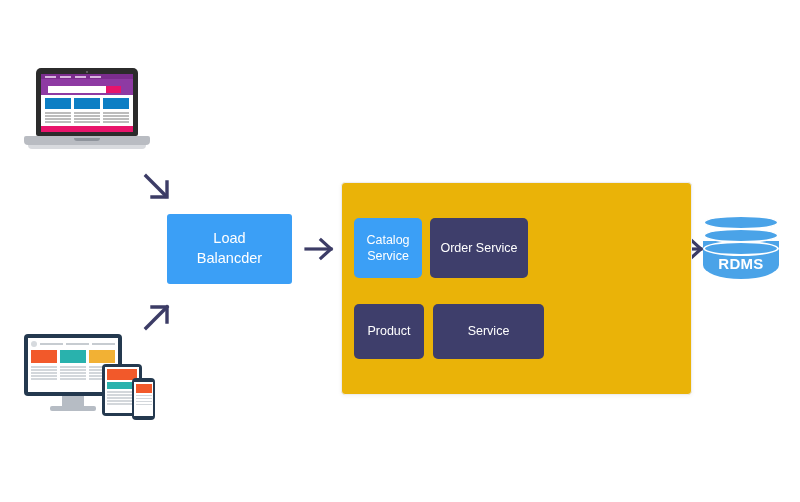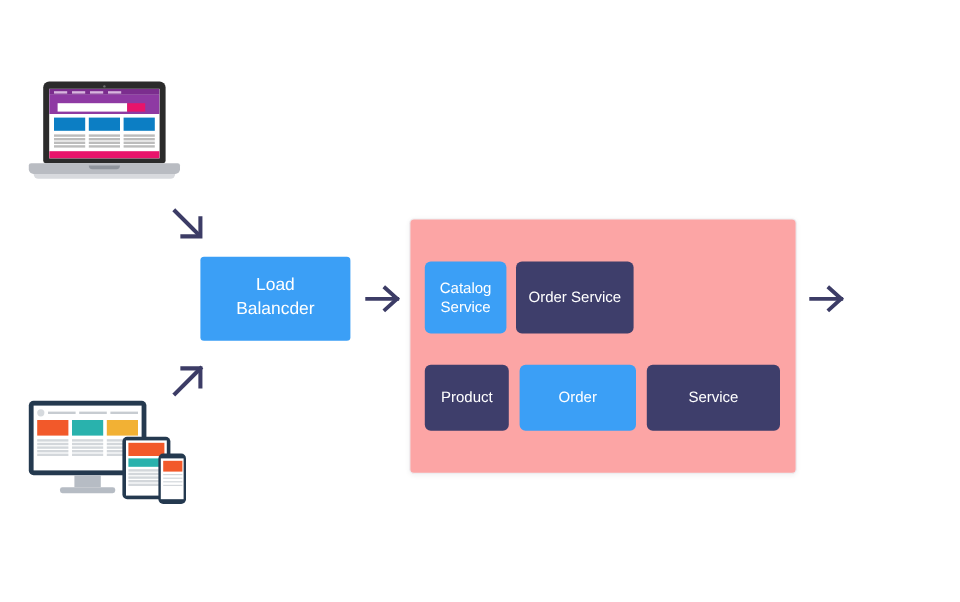--- a/index.html
+++ b/index.html
@@ -133,22 +133,23 @@
     left: 436px; top: 79px; width: 132px; height: 86px;
     background: #ffffff; border: 1px solid #e9eaec; border-radius: 3px;
     display: flex; align-items: center; justify-content: center;
     color: #22262c; font-weight: bold; font-size: 17px;
     box-shadow: 0 1px 3px rgba(0,0,0,0.045);
   }
 
   
   #services-container {
     left: 341px; top: 182px; width: 321px; height: 211px;
-    background: #fca5a5; border: 1px solid #ededf0; border-radius: 4px;
+    background: #eab308; border: 1px solid #ededf0; border-radius: 4px;
     box-shadow: 0 1px 4px rgba(0,0,0,0.05);
+    padding-left: 28px;
   }
   .svc-row {
     position: absolute; left: 12px; right: 12px;
     display: flex; align-items: flex-start;
   }
   #svc-row-top { top: 35px; }
   #svc-row-bottom { top: 121px; }
   .svc-box {
     border-radius: 5px; color: #ffffff;
     display: flex; align-items: center; justify-content: center;
@@ -350,24 +351,28 @@
       </div>
       <div class="svc-box svc-navy w-order-svc">
         <span>Order Service</span>
       </div>
     </div>
 
     <div class="svc-row" id="svc-row-bottom">
       <div class="svc-box svc-navy w-product">
         <span>Product</span>
       </div>
-      <div class="svc-box svc-blue w-order">
-        <span>Order</span>
-      </div>
       <div class="svc-box svc-navy w-payment">
         <span>Service</span>
       </div>
     </div>
 
   </div>
 
+  <div class="abs" id="rdms-db">
+    <div id="db-body"></div>
+    <div class="db-disc" id="db-disc-1"></div>
+    <div class="db-disc" id="db-disc-2"></div>
+    <div id="db-body-top"></div>
+    <div id="db-label">RDMS</div>
+  </div>
 
 </div>
 
 </body></html>

